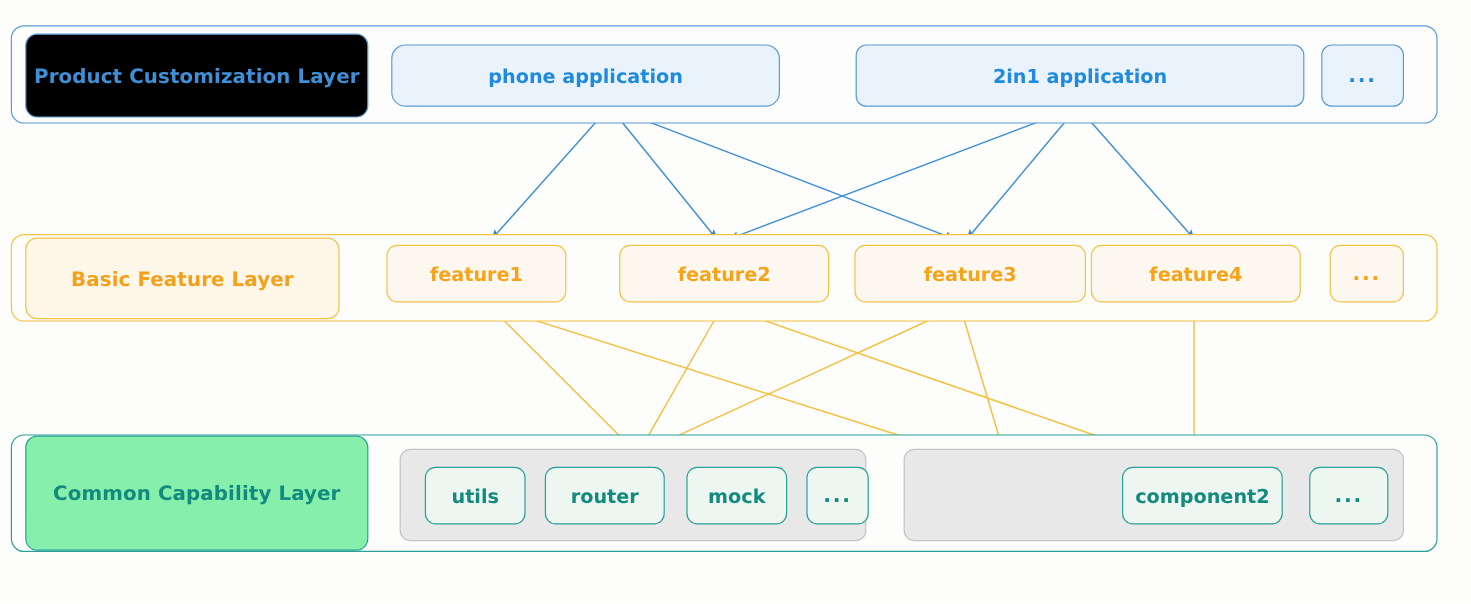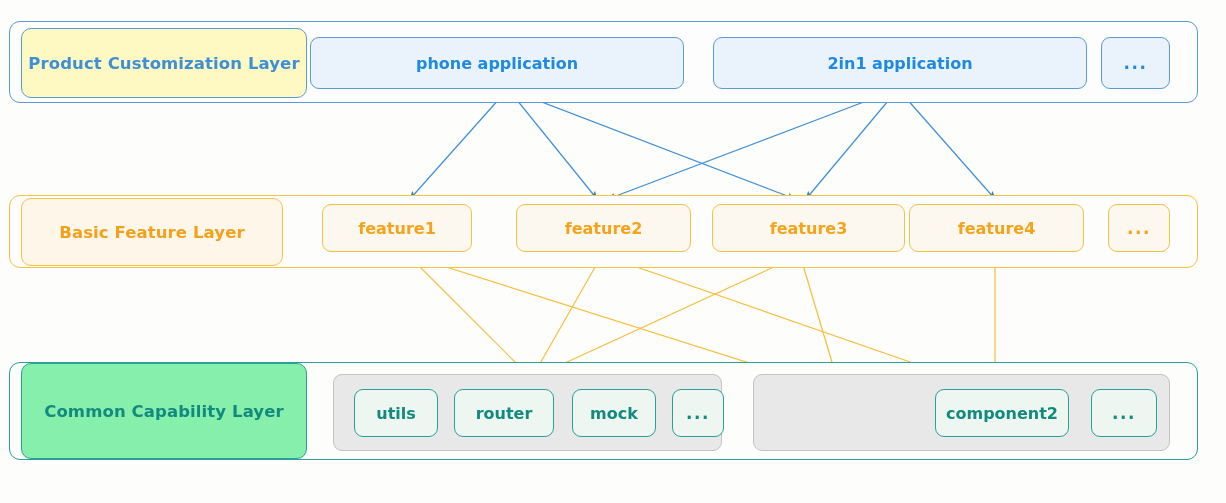--- a/index.html
+++ b/index.html
@@ -72,31 +72,31 @@
 
   
   #layer-product {
     left: 9px;  top: 21px;  width: 1189px; height: 82px;
     border-color: #5b9bd5;
     background: #fdfdfd;
   }
   #layer-product .layer-title {
     position: absolute; left: 11px; top: 6px; width: 286px; height: 70px;
     border-color: #5b9bd5;
-    background: #fef9c3;
+    background: #000000;
     color: #3f8fd6;
   }
   #layer-product .node {
     position: absolute;
     border-color: #5b9bd5;
     background: #eaf3fb;
     color: #1f8ae0;
     top: 15px; height: 52px;
   }
-  #node-phone-app   { left: 300px; width: 374px; }
+  #node-phone-app   { left: 316px; width: 324px; border-radius: 12px; }
   #node-2in1-app    { left: 703px; width: 374px; }
   #node-app-more    { left: 1091px; width: 69px; color:#5b9bd5; }
 
   
   #layer-feature {
     left: 9px;  top: 195px; width: 1189px; height: 73px;
     border-color: #f5c242;
     background: #fdfdfc;
   }
   #layer-feature .layer-title {

